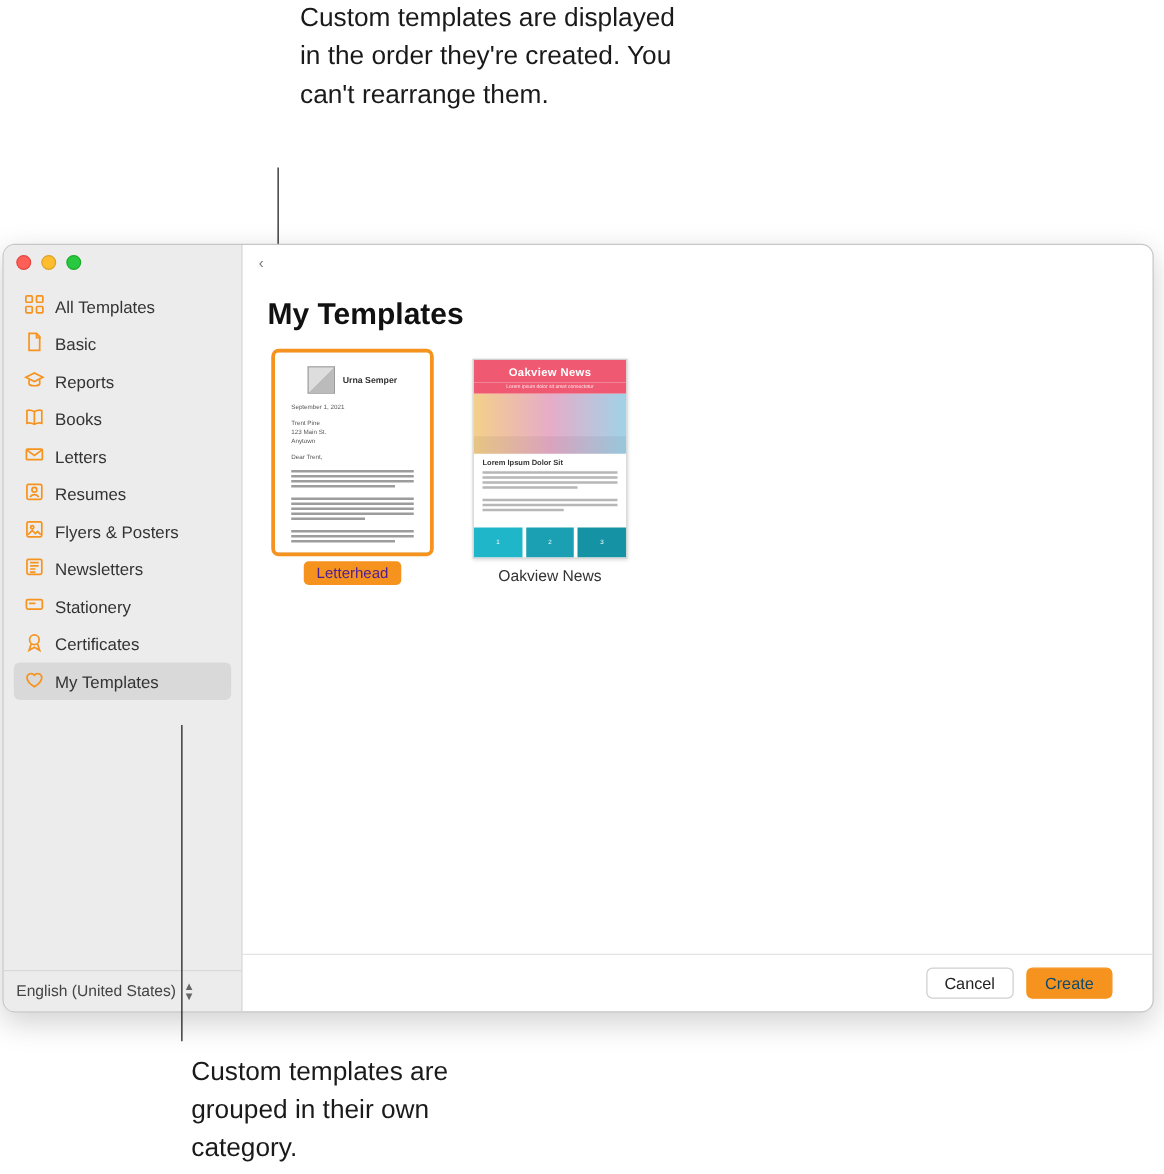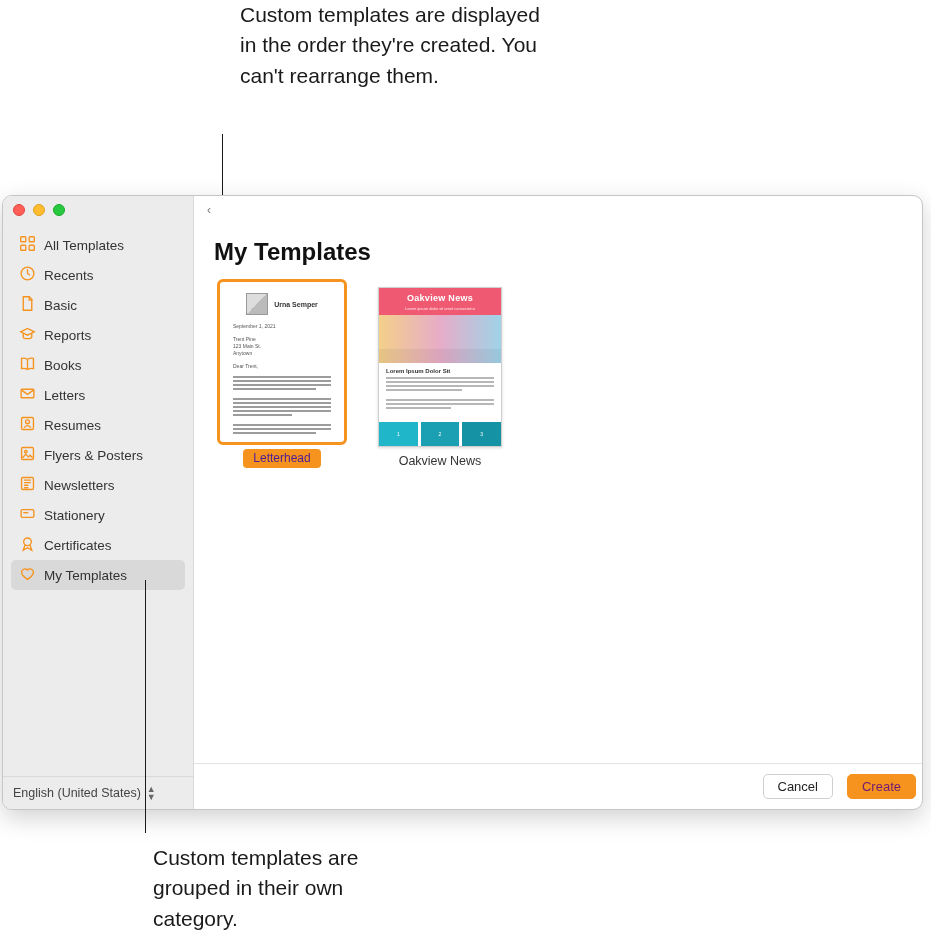--- a/index.html
+++ b/index.html
@@ -177,39 +177,39 @@
   .th-env .from-txt{font-size:5px;color:#666}
   .th-env .to{margin-left:56px}
   .th-env .to i{display:block;height:2px;background:#aaa;margin-bottom:2px}
   .th-env .to i:nth-child(1){width:40px}
   .th-env .to i:nth-child(2){width:52px}
   .th-env .to i:nth-child(3){width:46px}
   .th-env .to i:nth-child(4){width:34px}
 
   .footer{
     border-top:1px solid #e3e3e3;
-    padding:10px 6px;
+    padding:10px 32px;
     display:flex;
     justify-content:flex-end;
+    gap:10px;
     background:#fafafa00;
   }
   .btn{
     font-size:13px;
     padding:4px 14px;
     border-radius:5px;
     border:1px solid var(--btn-border);
     background:#fff;
     color:#222;
   }
   .btn.primary{
     background:var(--accent-strong);
     border-color:var(--accent-strong);
-    color:#701a75;
+    color:#0c4a6e;
     font-weight:500;
-    margin-left:14px;
   }
 
   
   .lead{position:absolute;background:#1a1a1a}
 </style>
 </head>
 <body>
 
 <div class="stage">
 
@@ -226,27 +226,20 @@
         </div>
         <nav class="categories">
           <div class="cat">
             <span><svg viewBox="0 0 20 20">
                   <rect x="2" y="2" width="6" height="6" rx="1"></rect>
                   <rect x="12" y="2" width="6" height="6" rx="1"></rect>
                   <rect x="2" y="12" width="6" height="6" rx="1"></rect>
                   <rect x="12" y="12" width="6" height="6" rx="1"></rect>
                 </svg></span>
             <span>All Templates</span>
-          </div>
-          <div class="cat">
-            <span><svg viewBox="0 0 20 20">
-                  <circle cx="10" cy="10" r="7.5"></circle>
-                  <path d="M10 5v5l3 2"></path>
-                </svg></span>
-            <span>Recents</span>
           </div>
           <div class="cat">
             <span><svg viewBox="0 0 20 20">
                   <path d="M5 2h7l3 3v13H5z"></path>
                   <path d="M12 2v4h4"></path>
                 </svg></span>
             <span>Basic</span>
           </div>
           <div class="cat">
             <span><svg viewBox="0 0 20 20">

